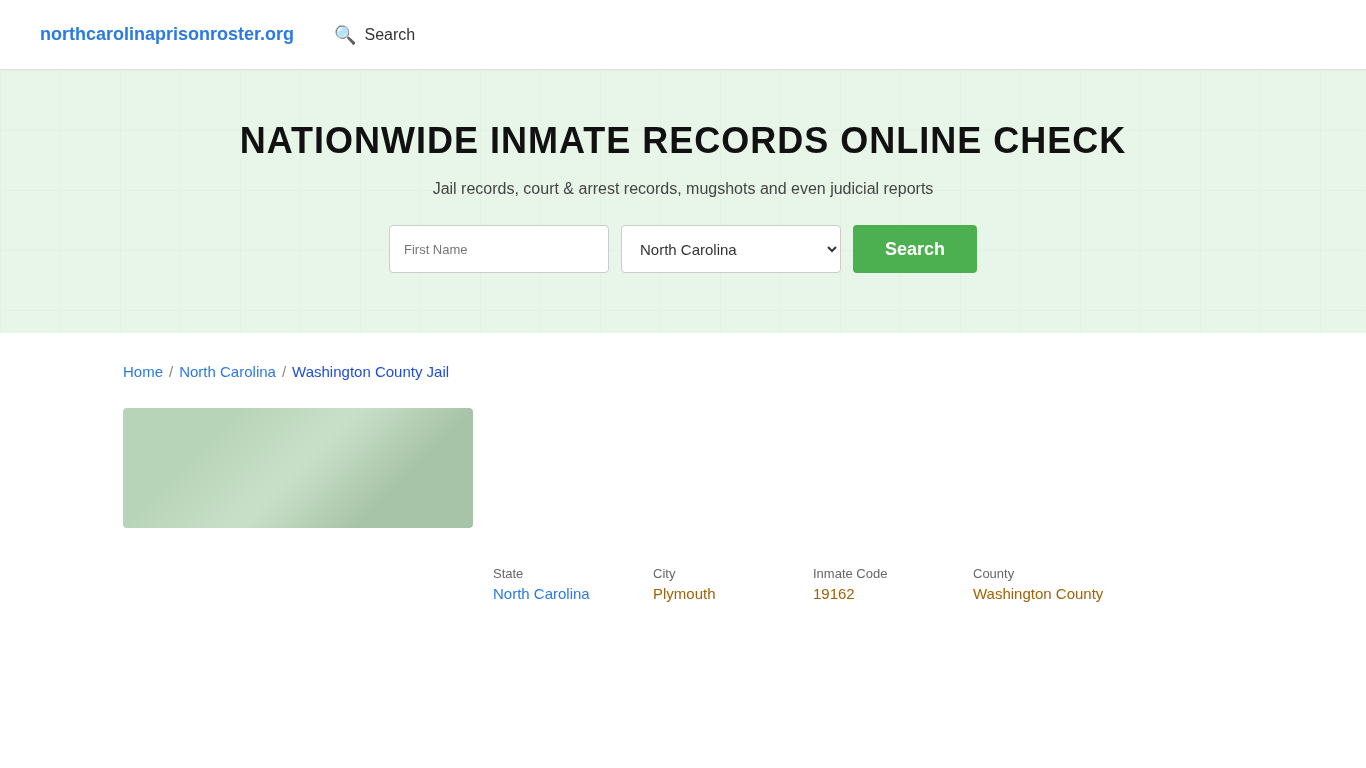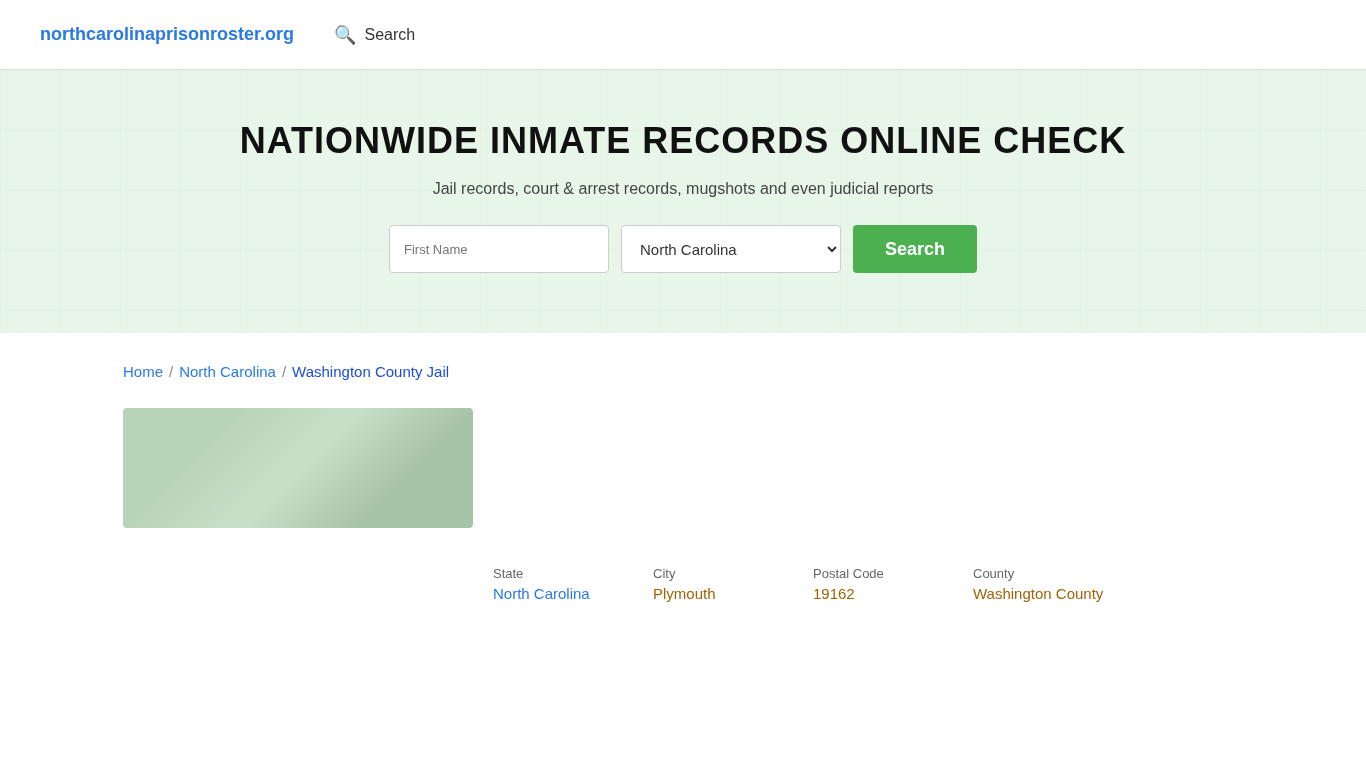--- a/index.html
+++ b/index.html
@@ -252,21 +252,21 @@
     <div class="info-row">
       <div class="info-cell">
         <div class="info-label">State</div>
         <a class="info-value-link">North Carolina</a>
       </div>
       <div class="info-cell">
         <div class="info-label">City</div>
         <div class="info-value">Plymouth</div>
       </div>
       <div class="info-cell">
-        <div class="info-label">Postal Code</div>
+        <div class="info-label">Inmate Code</div>
         <div class="info-value">19162</div>
       </div>
       <div class="info-cell">
         <div class="info-label">County</div>
         <div class="info-value">Washington County</div>
       </div>
     </div>
   </div>
 </main>
 

